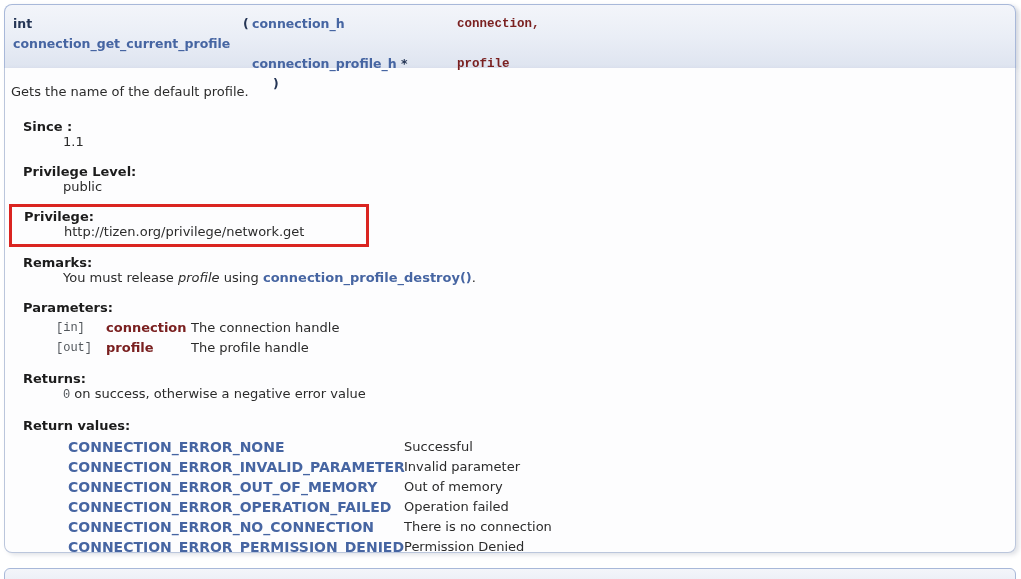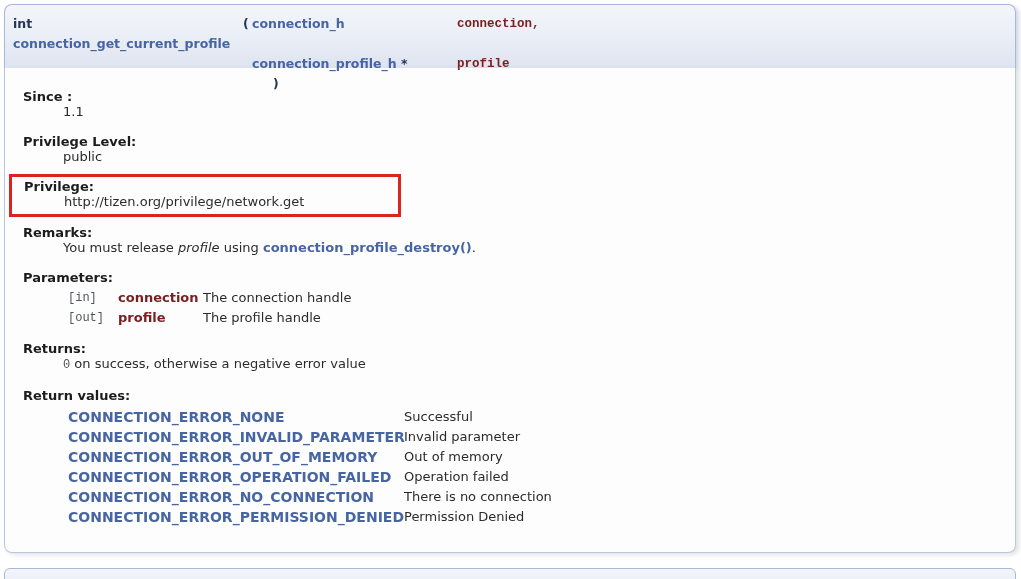--- a/index.html
+++ b/index.html
@@ -52,30 +52,30 @@
   .sec-since { margin-top: 20px; }
   .sec-privlevel { margin-top: 15px; }
   .sec-remarks { margin-top: 8px; }
   .sec-params { margin-top: 15px; }
   .sec-returns { margin-top: 13px; }
   .sec-retvals { margin-top: 15px; }
 
   .priv-box {
     margin-top: 10px;
     margin-left: -2px;
-    width: 392px;
+    width: 360px;
     border: 3px solid #DA2420;
     padding: 2px 0 5px 0;
   }
 
   .mono { font-family: "Liberation Mono", "DejaVu Sans Mono", monospace; font-size: 12px; color: #50555a; }
   .em-it { font-style: italic; }
   .doc-link { color: #4665A2; font-weight: bold; text-decoration: none; }
 
-  .param-table { margin-left: 57px; margin-top: 3px; }
+  .param-table { margin-left: 45px; margin-top: 3px; }
   .prow { display: grid; grid-template-columns: 50px 85px auto; line-height: 20px; }
   .prow .p-name { color: #7A2020; font-weight: bold; }
 
   .retval-table { margin-left: 57px; margin-top: 4px; }
   .rvrow { display: grid; grid-template-columns: 336px auto; line-height: 20px; }
   .rv-name { color: #4665A2; font-weight: bold; font-size: 14px; text-decoration: none; }
 
   
   .next-item {
     position: absolute; left: 4px; top: 568px;
@@ -101,20 +101,21 @@
       <span></span>
         <span></span>
       <span><a class="type-link" href="#">connection_profile_h</a><span class="ptr"> *</span></span>
       <span class="pname">profile</span>
     </div>
     <div class="sig-close paren"><span>)</span></div>
   </div>
 
   <div class="memdoc">
 
+    <p class="desc">Gets the name of the default profile.</p>
 
     <div class="sec-since">
       <div class="dt">Since :</div>
       <div class="dd">1.1</div>
     </div>
 
     <div class="sec-privlevel">
       <div class="dt">Privilege Level:</div>
       <div class="dd">public</div>
     </div>

